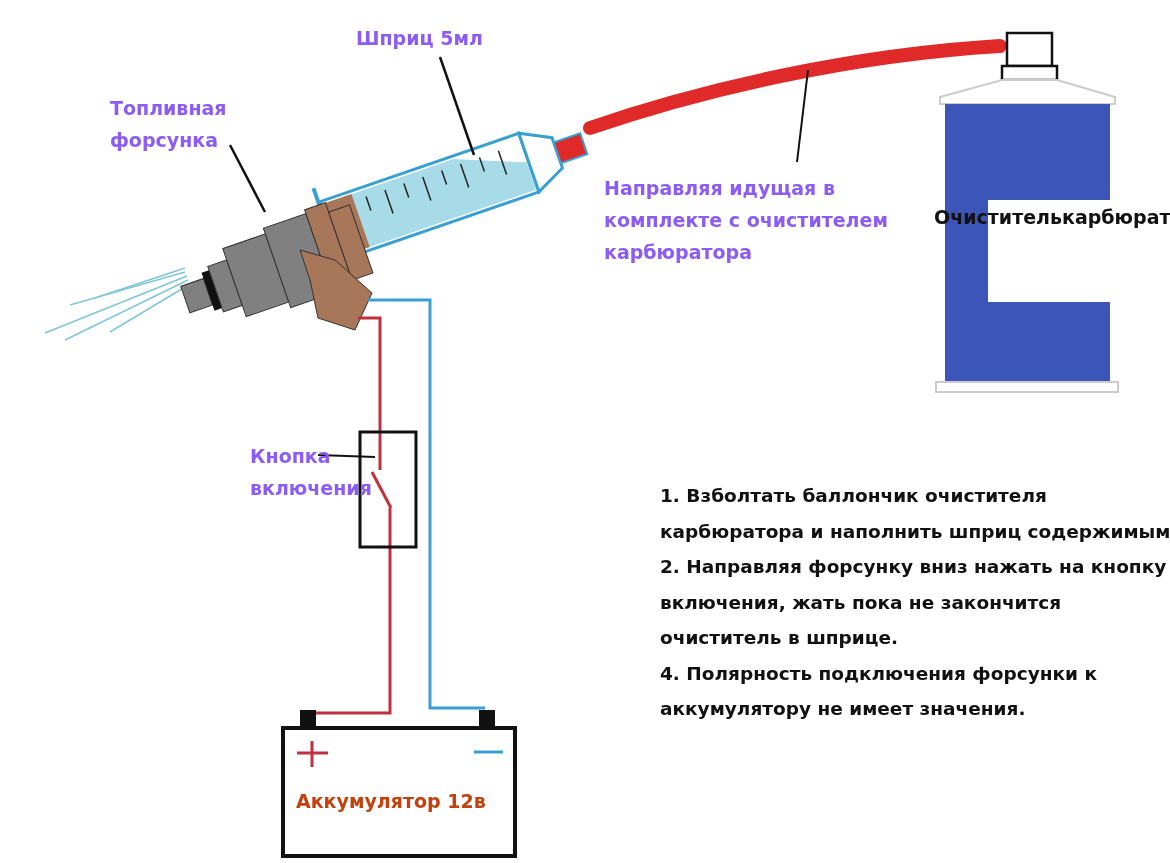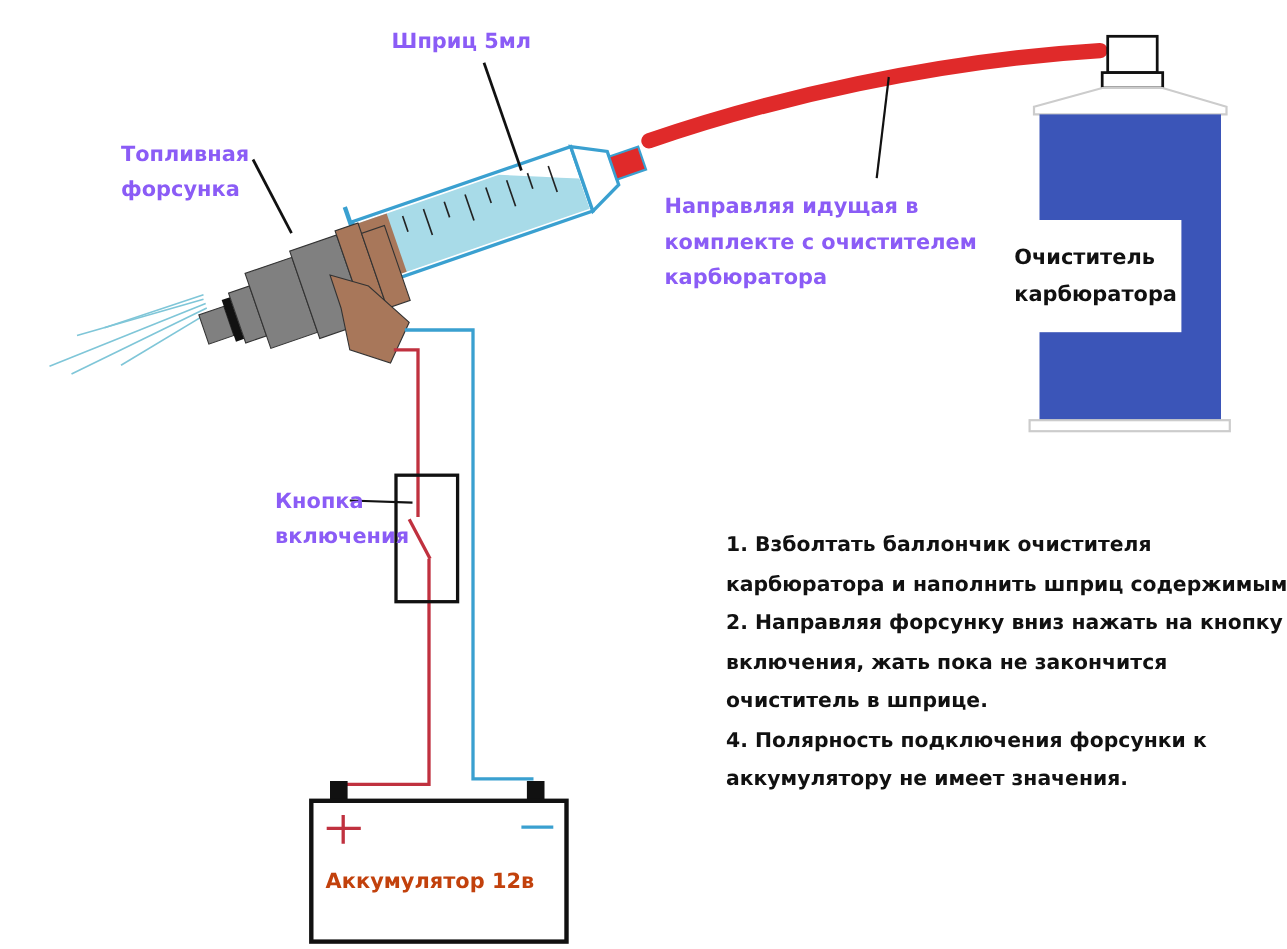--- a/index.html
+++ b/index.html
@@ -2,22 +2,22 @@
 <html><head>
 <meta charset="utf-8">
 <style>
   html, body { margin: 0; padding: 0; background: #ffffff; }
   body { width: 1170px; height: 863px; position: relative; overflow: hidden;
          font-family: "DejaVu Sans", sans-serif; }
   svg { position: absolute; left: 0; top: 0; }
   .lbl { position: absolute; color: #8b5cf6; font-weight: bold; font-size: 19px; line-height: 32px; white-space: nowrap; }
   .instr { position: absolute; left: 660px; top: 478px; width: 520px; color: #111; font-weight: bold; font-size: 18.5px; line-height: 35.5px; }
   .instr div { white-space: pre-line; }
-  .can-label { position: absolute; left: 914px; top: 200px; width: 160px; height: 102px; background:#fff;
-               font-weight: bold; font-size: 19px; line-height: 34px; color:#111; display:flex; flex-direction:column; justify-content:center; padding-left: 8px; box-sizing: border-box; }
+  .can-label { position: absolute; left: 988px; top: 200px; width: 160px; height: 102px; background:#fff;
+               font-weight: bold; font-size: 19px; line-height: 34px; color:#111; display:flex; justify-content:center; padding-left: 8px; box-sizing: border-box; }
   .batt-label { position: absolute; left: 296px; top: 790px; font-weight: bold; font-size: 19px; color:#c2410c; }
 </style>
 </head>
 <body>
 
 <svg width="1170" height="863" viewBox="0 0 1170 863">
 
   <g stroke="#7fc6d8" stroke-width="1.5">
     <line x1="185" y1="268" x2="95" y2="298"></line>
     <line x1="185" y1="272" x2="70" y2="305"></line>
@@ -79,21 +79,21 @@
   <rect x="1002" y="66" width="55" height="14" fill="#fff" stroke="#111" stroke-width="2.5"></rect>
   <polygon points="940,97 1002,80 1057,80 1115,97 1115,104 940,104" fill="#fff" stroke="#ccc" stroke-width="2"></polygon>
   <rect x="945" y="104" width="165" height="278" fill="#3b55b8"></rect>
   <rect x="936" y="382" width="182" height="10" fill="#fff" stroke="#ccc" stroke-width="2"></rect>
 
   <line x1="440" y1="57" x2="474" y2="155" stroke="#111" stroke-width="2.5"></line>
   <line x1="230" y1="145" x2="265" y2="212" stroke="#111" stroke-width="2.5"></line>
   <line x1="808" y1="70" x2="797" y2="162" stroke="#111" stroke-width="2"></line>
 </svg>
 
-<div class="lbl" style="left:110px; top:92px; white-space:pre-line;margin-top:32px;">Топливная
+<div class="lbl" style="left:110px; top:92px; white-space:pre-line;">Топливная
 форсунка</div>
 <div class="lbl" style="left:356px; top:22px;">Шприц 5мл</div>
 <div class="lbl" style="left:604px; top:172px; white-space:pre-line;">Направляя идущая в
 комплекте с очистителем
 карбюратора</div>
 <div class="lbl" style="left:210px; top:440px; white-space:pre-line;margin-left:40px;">Кнопка
 включения</div>
 
 <div class="can-label">
   <div>Очиститель</div>

